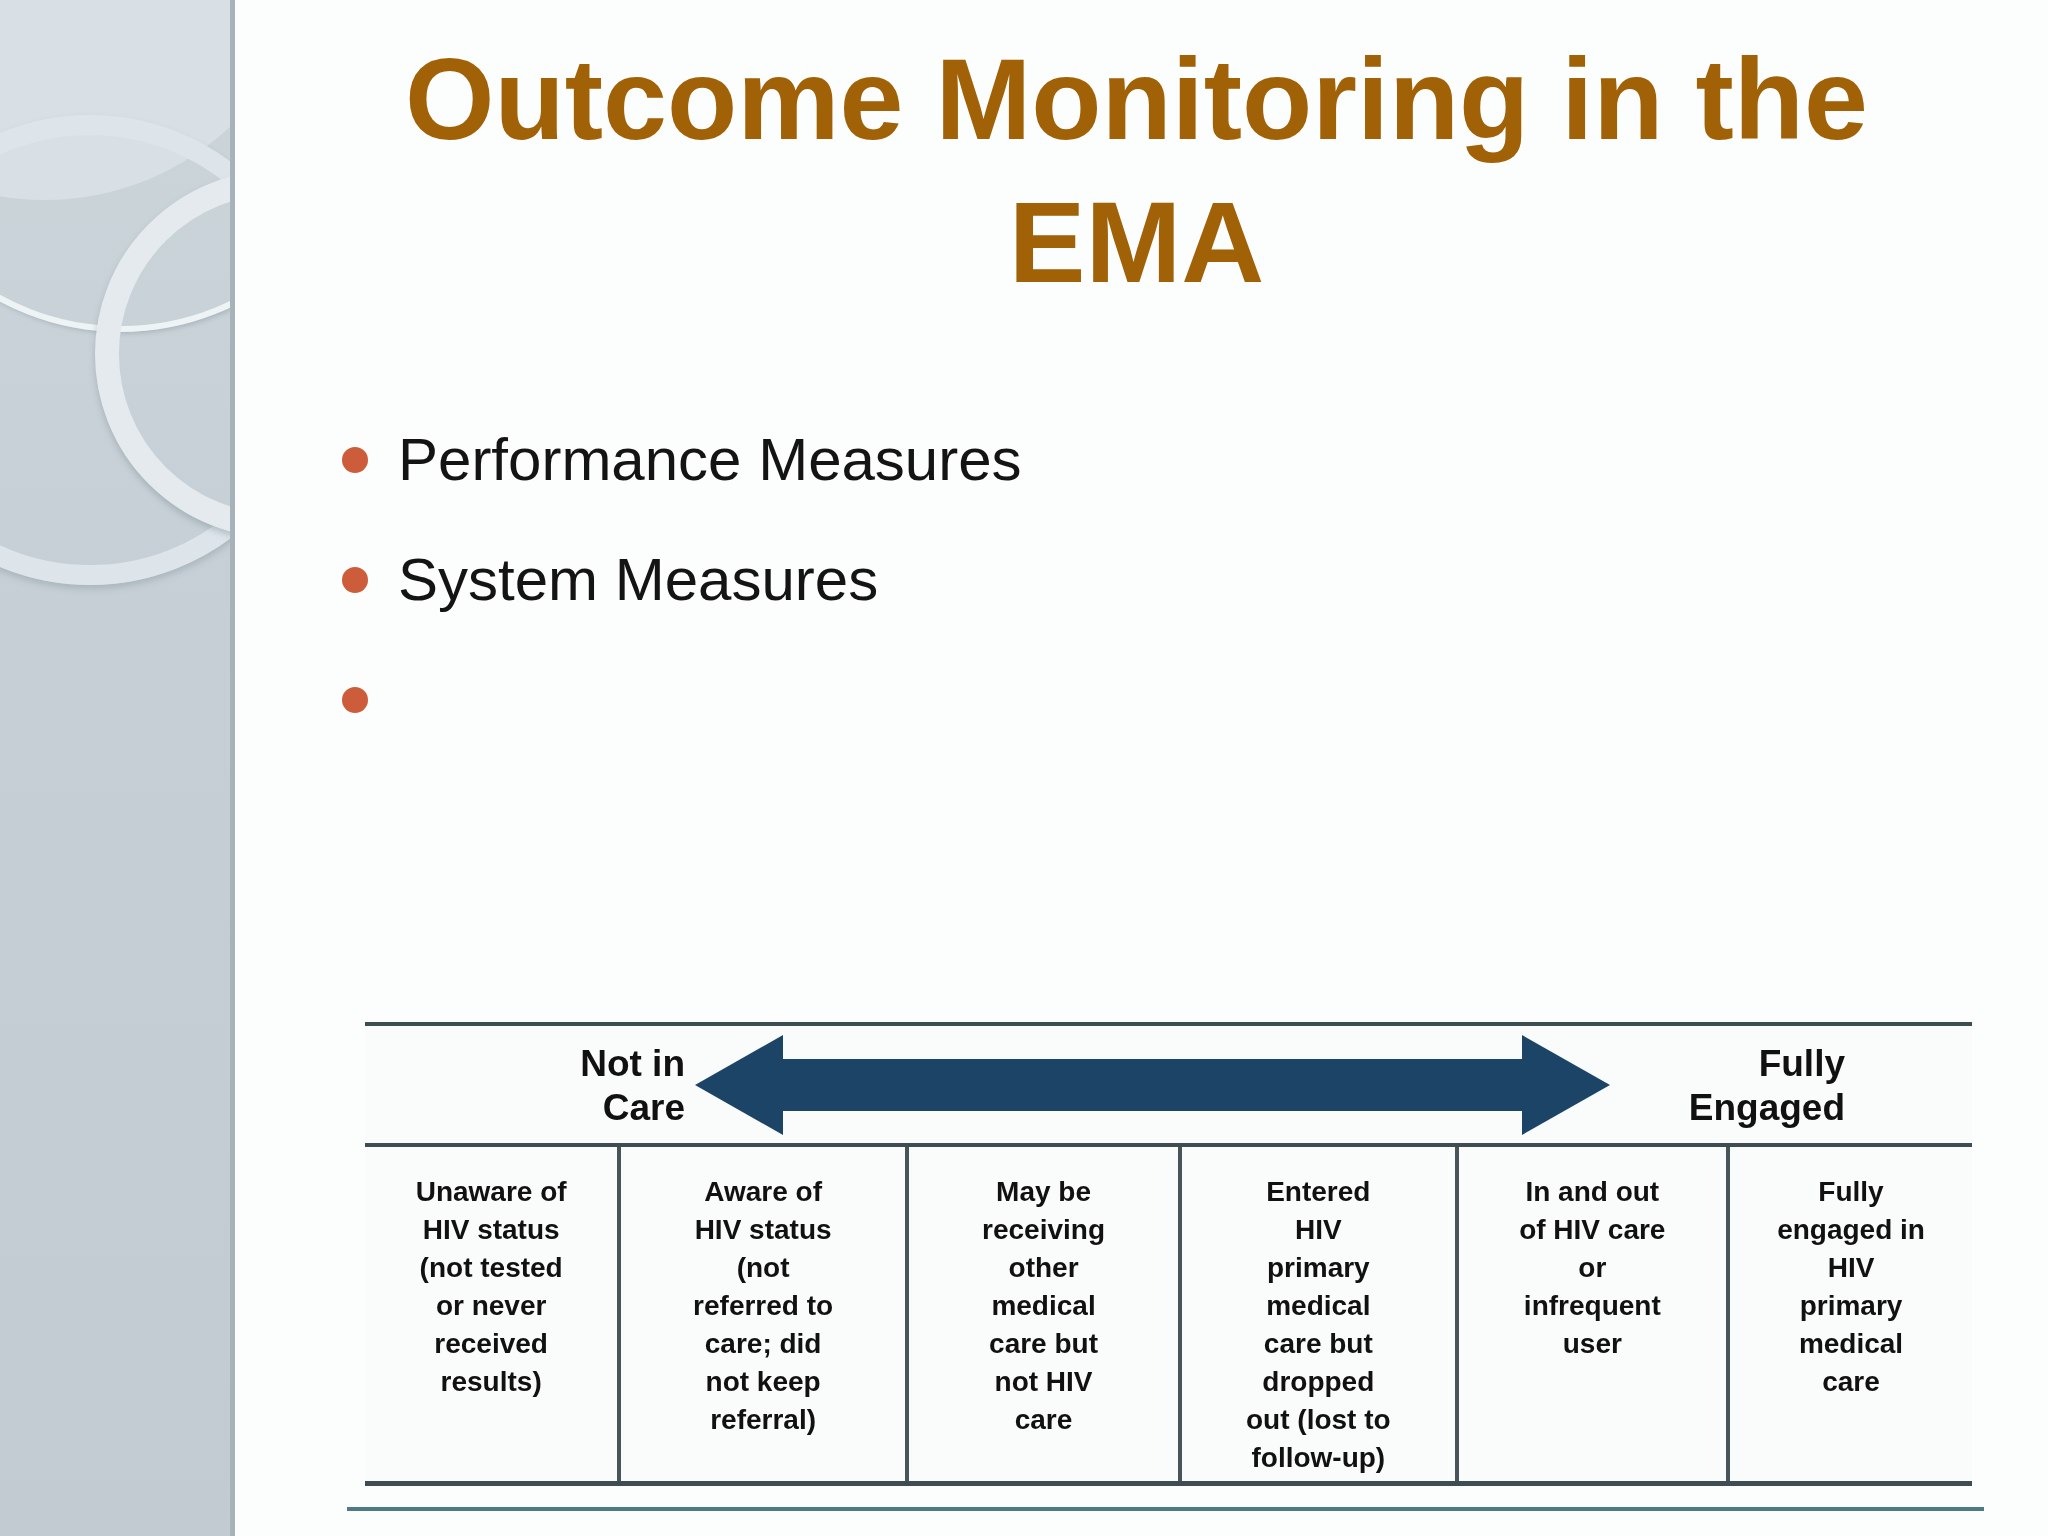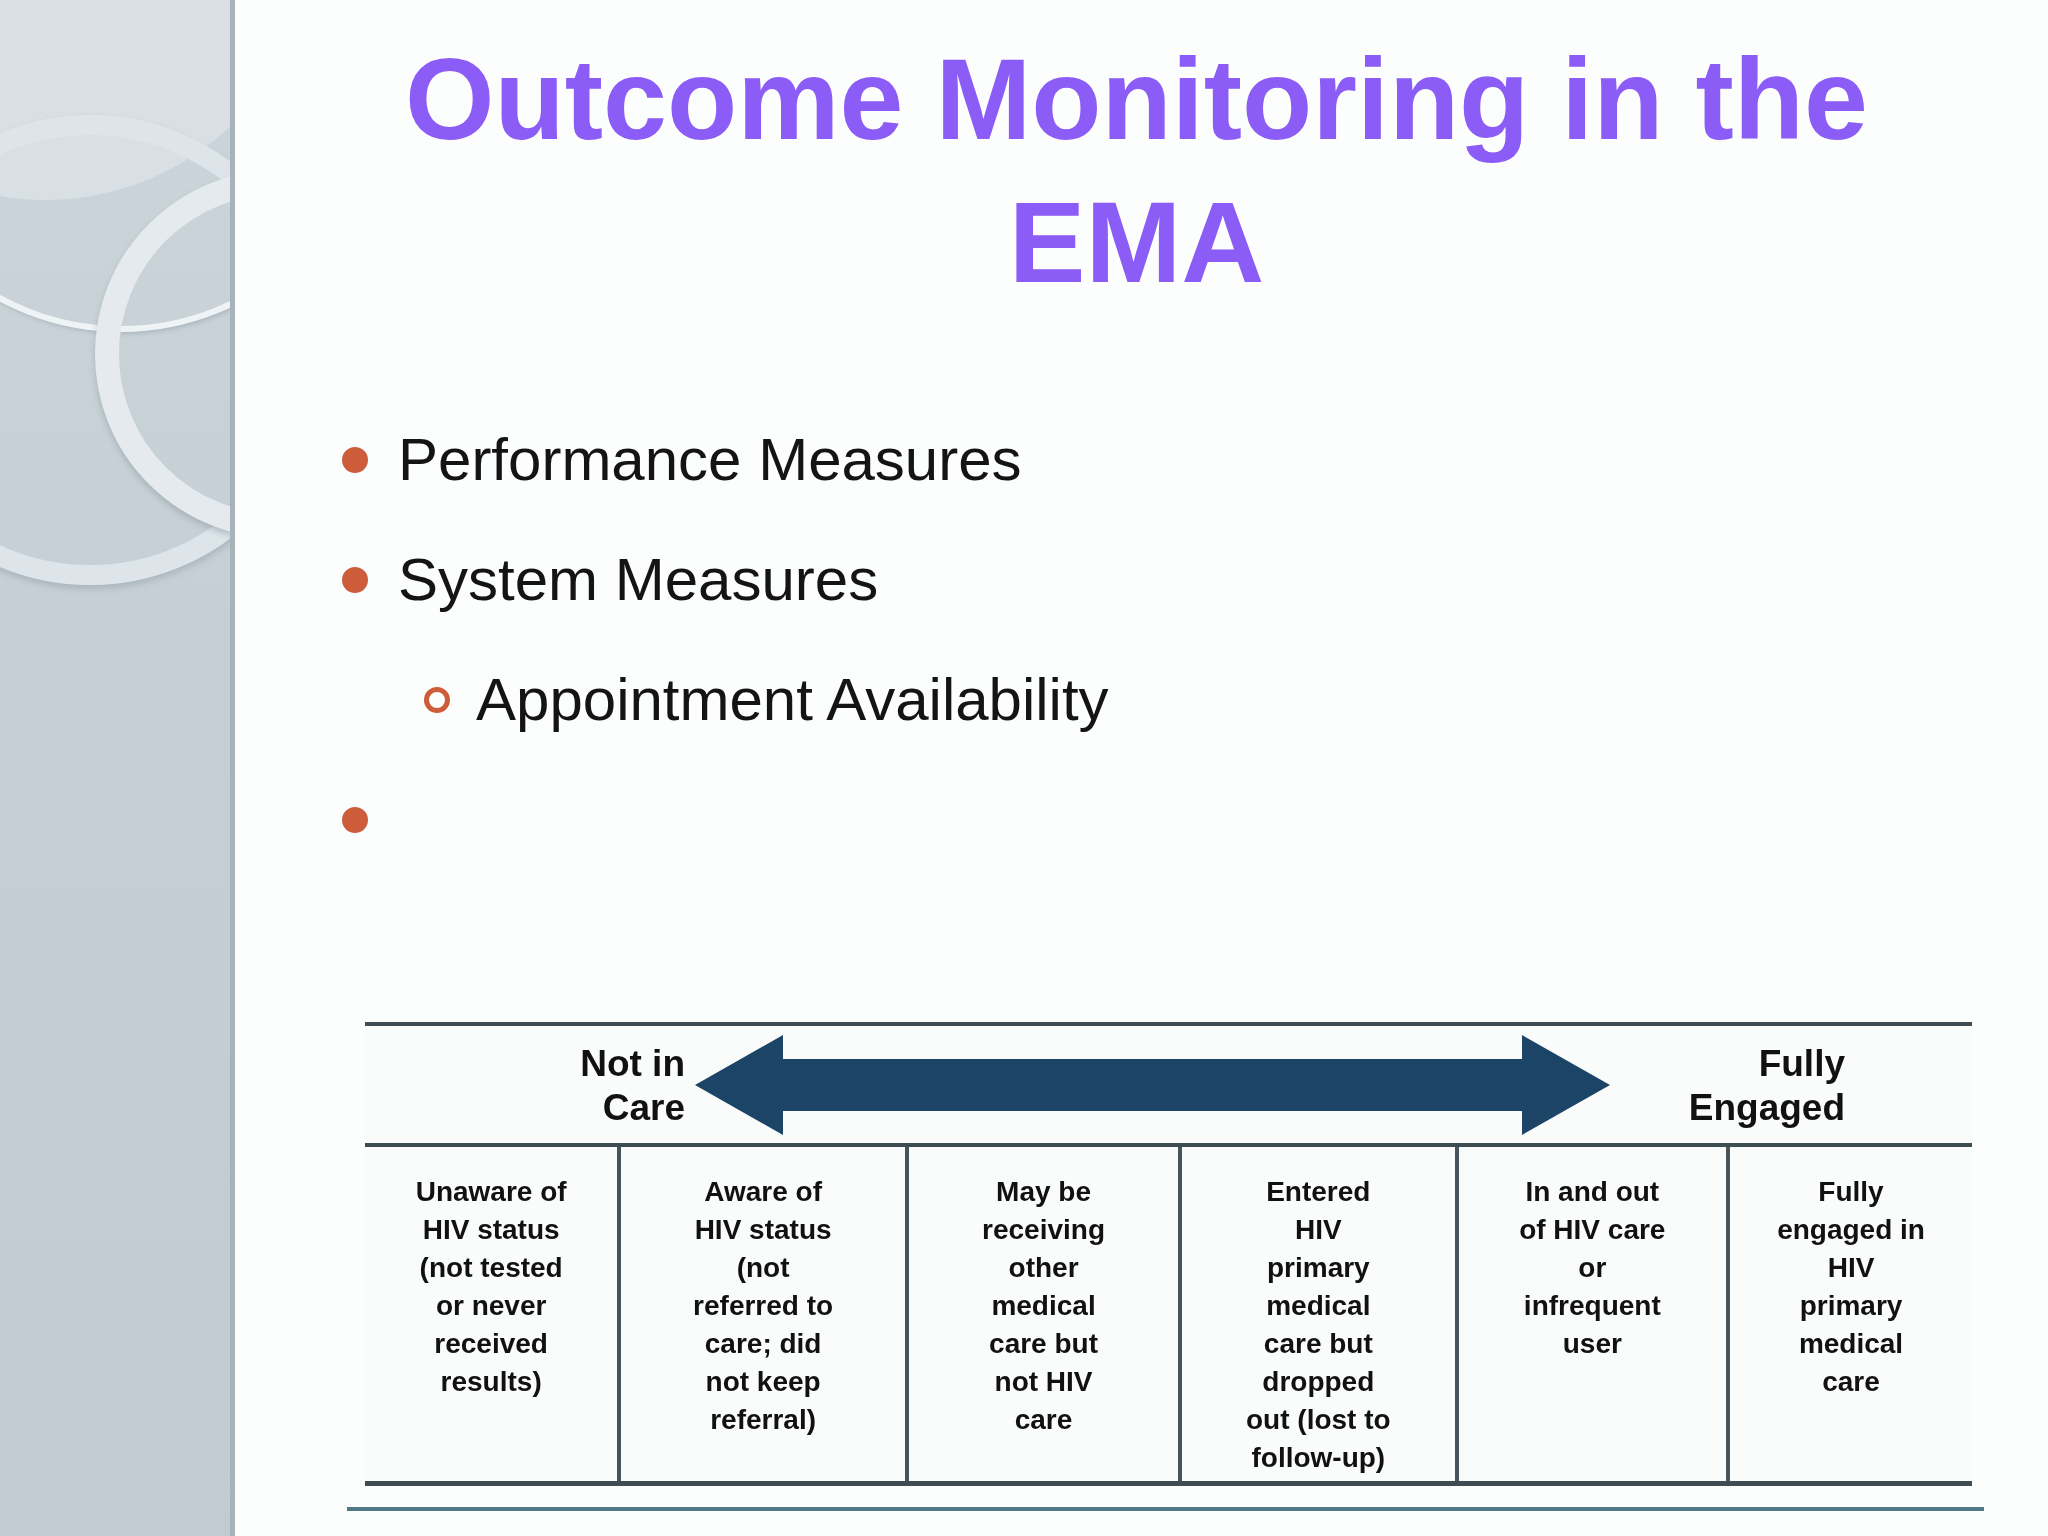--- a/index.html
+++ b/index.html
@@ -30,21 +30,21 @@
 
   
   .title {
     position: absolute;
     top: 28px; left: 235px; right: 10px;
     margin: 0;
     text-align: center;
     font-size: 115px;
     font-weight: bold;
     line-height: 1.24;
-    color: #8b5cf6;
+    color: #a16207;
     white-space: pre-line;
   }
 
   
   .bullets {
     position: absolute;
     top: 400px; left: 230px; right: 0;
     margin: 0; padding: 0;
     list-style: none;
   }
@@ -161,24 +161,20 @@
 EMA</h1>
 
   <ul class="bullets">
     <li>
       <span class="marker"></span>
       <span>Performance Measures</span>
     </li>
     <li>
       <span class="marker"></span>
       <span>System Measures</span>
-    </li>
-    <li class="sub">
-      <span class="marker"></span>
-      <span>Appointment Availability</span>
     </li>
     <li>
       <span class="marker"></span>
     </li>
   </ul>
 
   <div class="diagram">
 
     <div class="arrow-row">
       <div class="edge-label left">Not in

